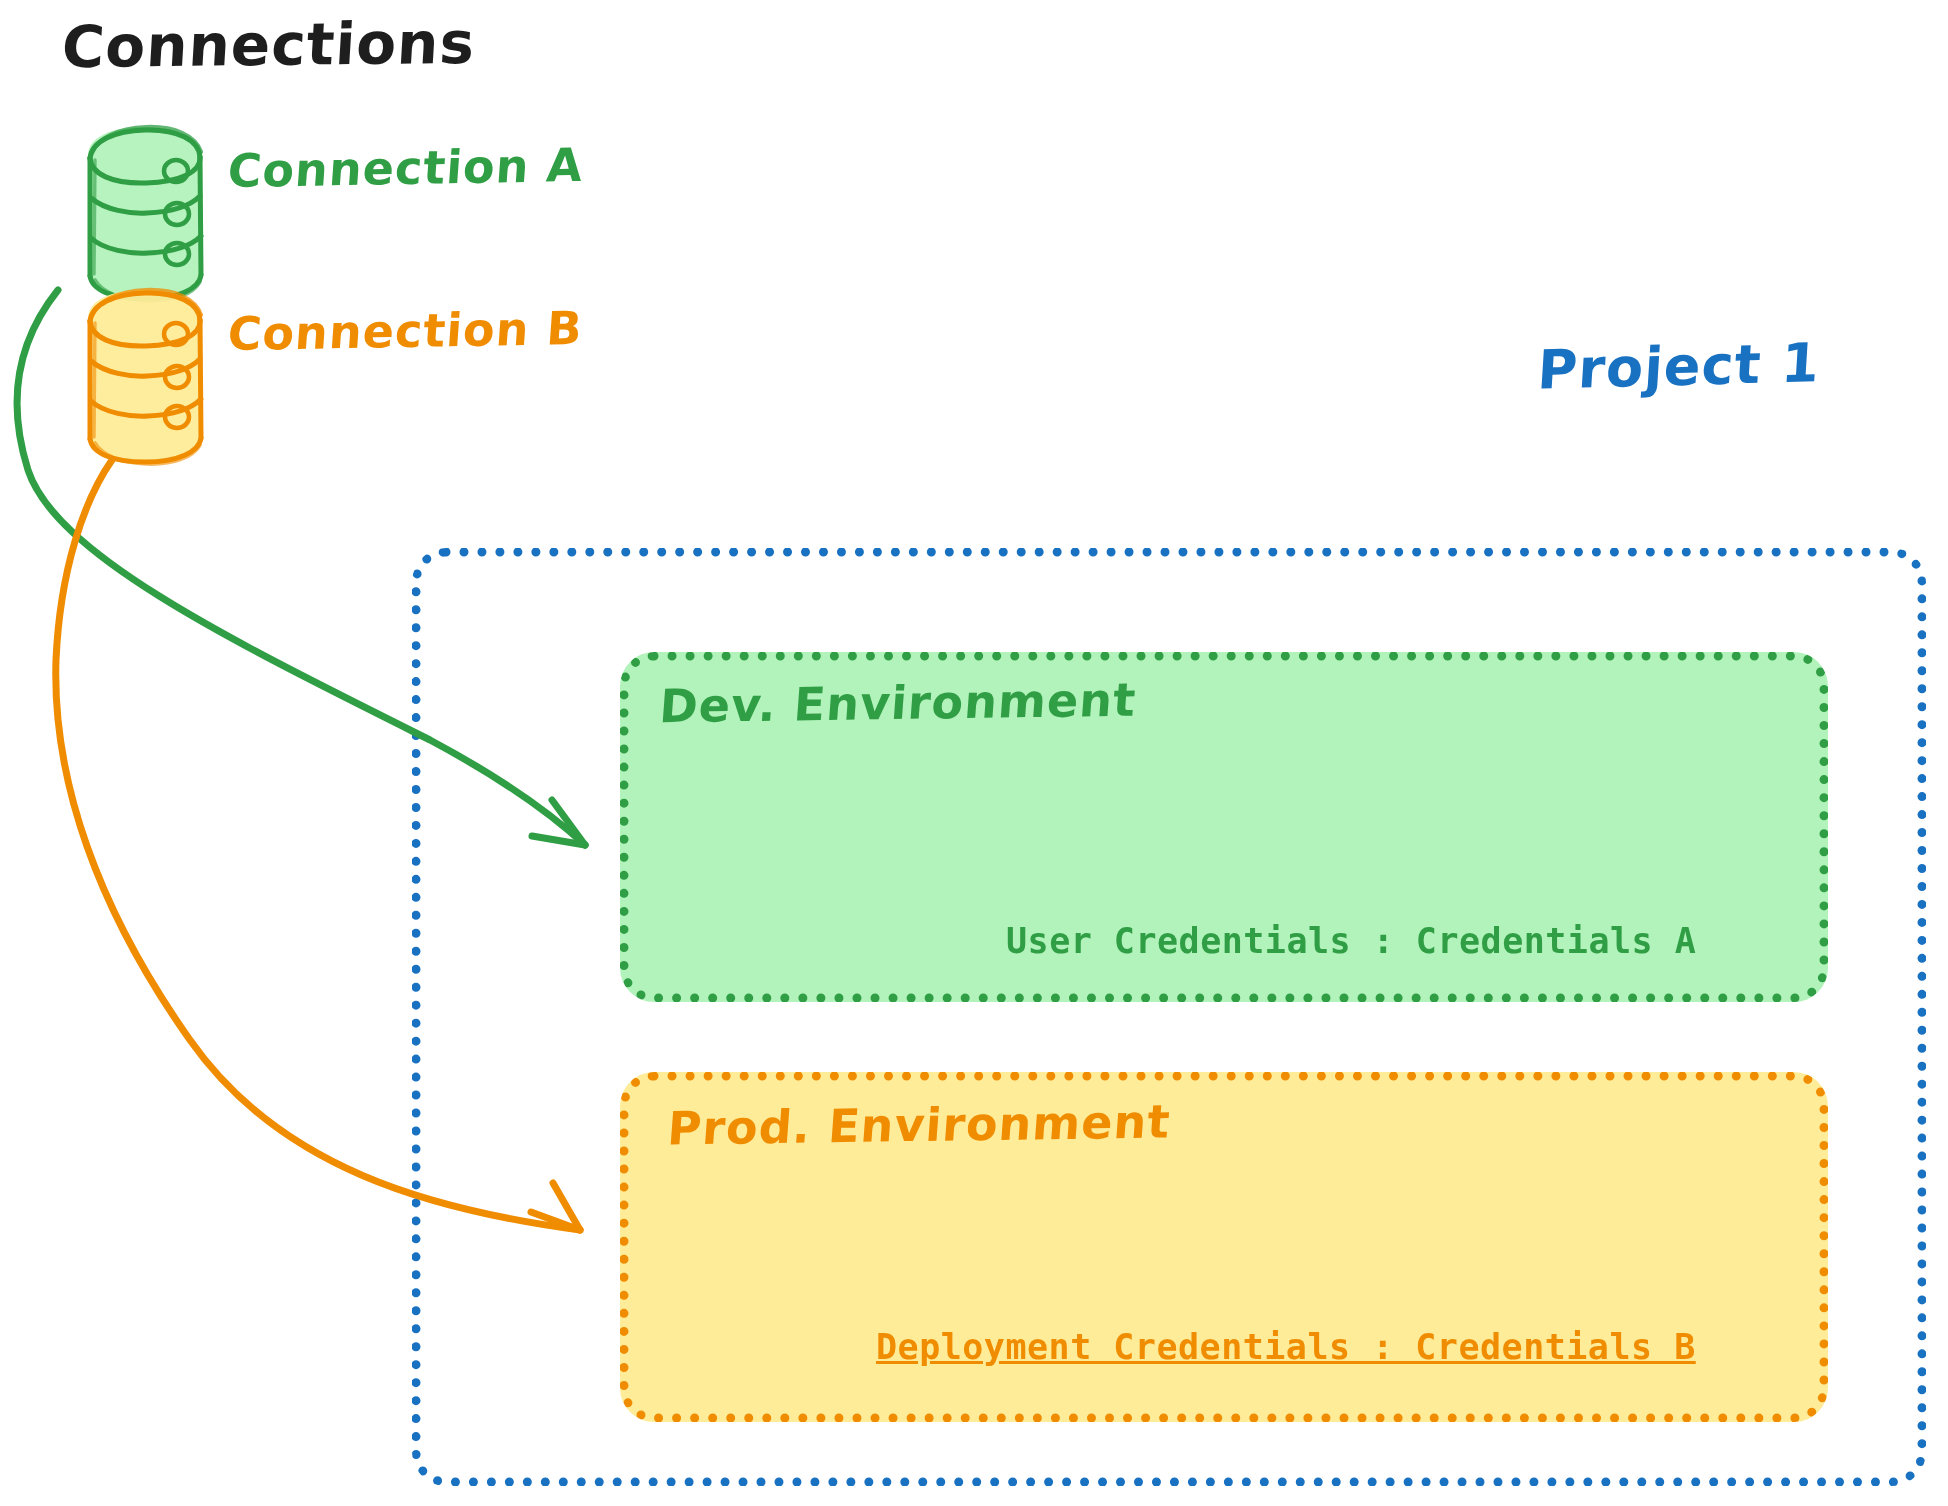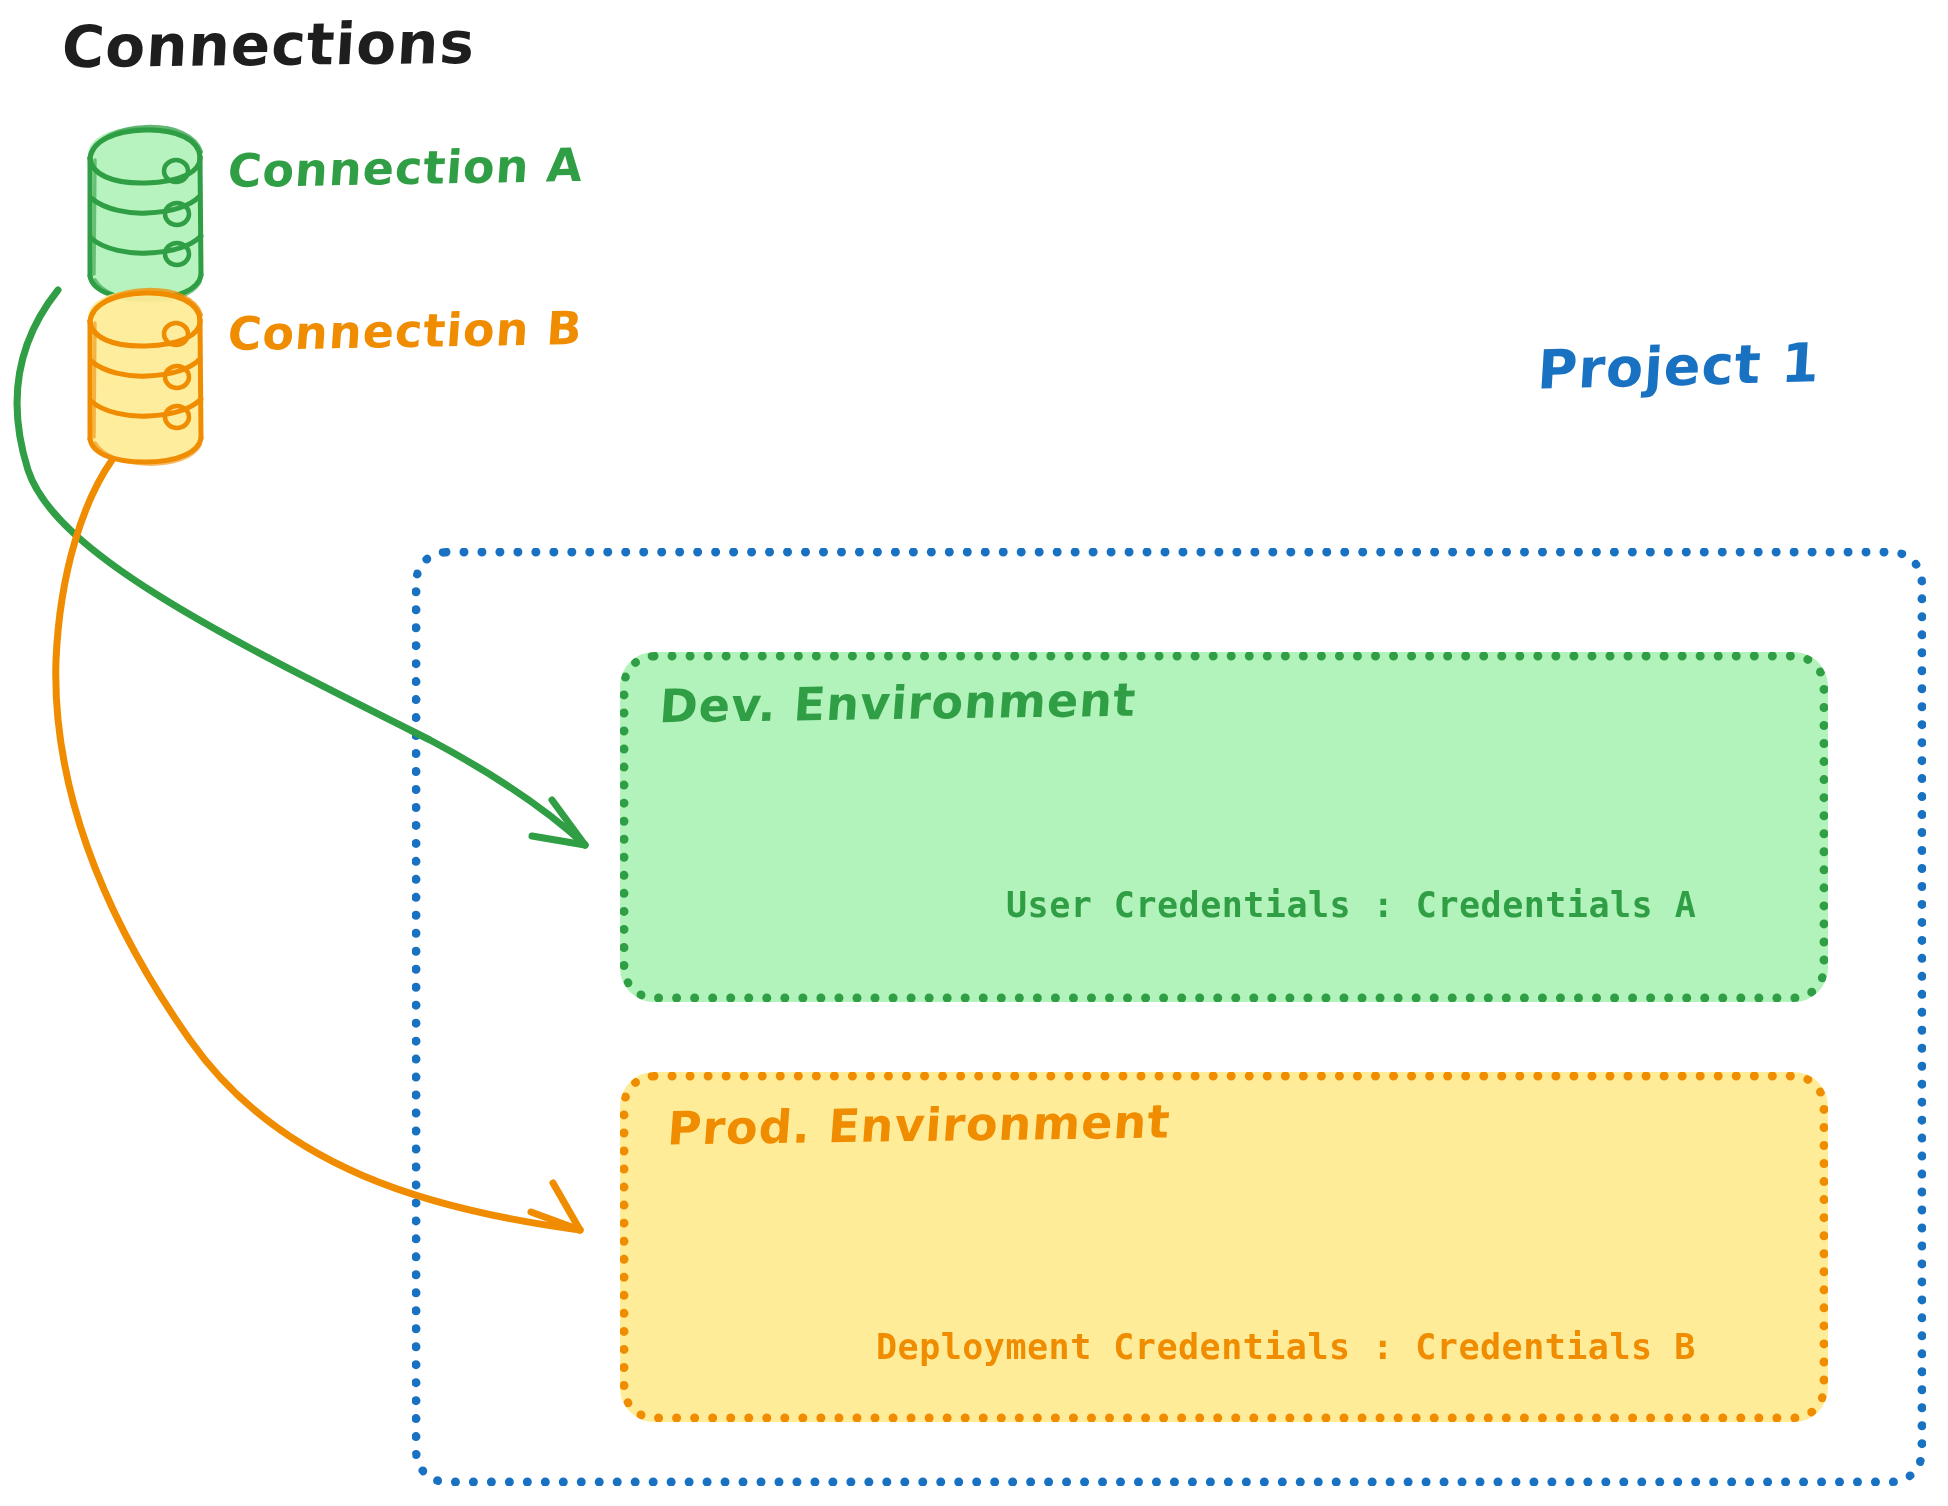--- a/index.html
+++ b/index.html
@@ -82,27 +82,28 @@
 
   
   .mono {
     font-family: "DejaVu Sans Mono", monospace;
     font-weight: 700;
     letter-spacing: 0.5px;
     font-size: 35px;
   }
   #dev-credentials {
     left: 1006px;
-    top: 888px;
+    top: 924px;
     color: #2f9e44;
   }
   #prod-credentials {
     left: 876px;
     top: 1330px;
     color: #f08c00;
+    text-decoration: underline;
   }
 
   
   .box {
     position: absolute;
     box-sizing: border-box;
   }
   #project-box {
     left: 412px;
     top: 548px;

